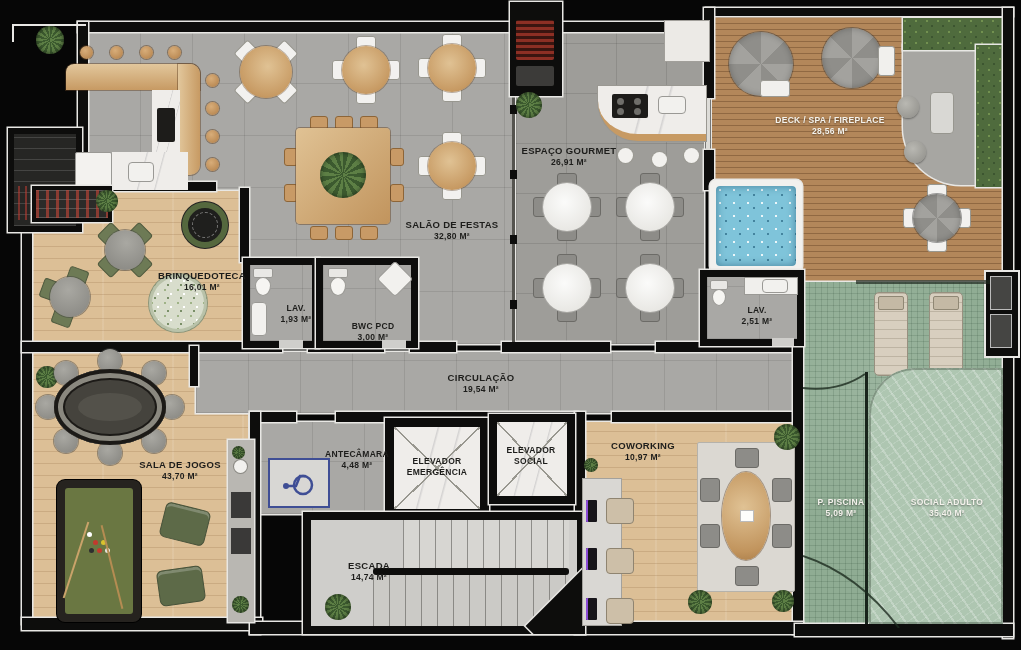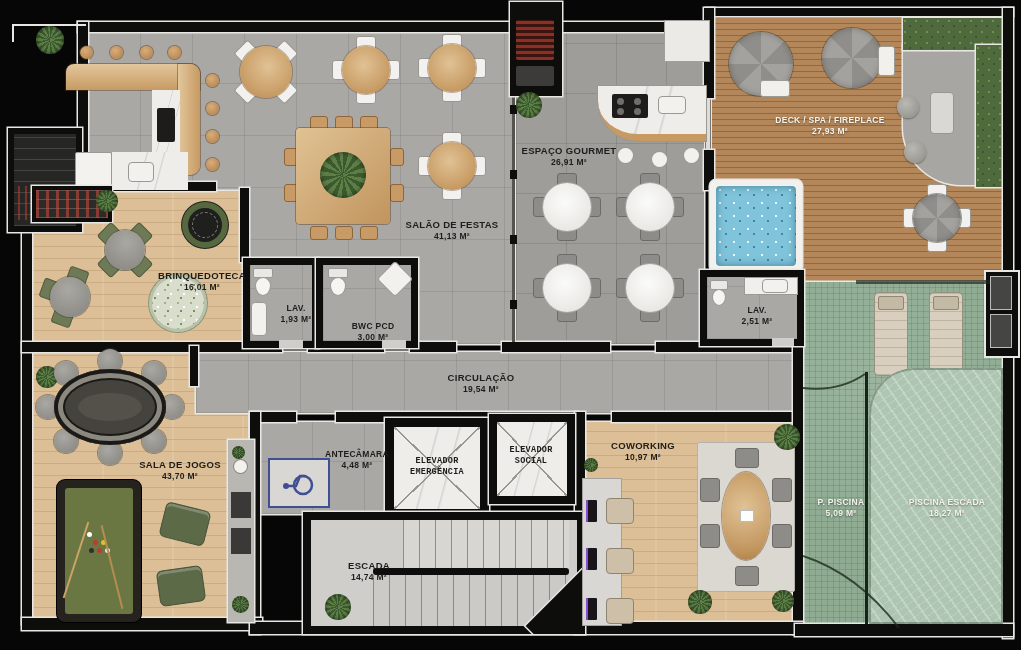--- a/index.html
+++ b/index.html
@@ -86,21 +86,21 @@
   .spa-water{background-color:#7fc4da;background-image:
     radial-gradient(circle 1.5px at 4px 4px, rgba(255,255,255,.85) 50%, transparent 51%),
     radial-gradient(circle 1.5px at 10px 9px, rgba(20,80,110,.55) 50%, transparent 51%);
     background-size:14px 13px;border-radius:4px;box-shadow:inset 0 0 8px rgba(10,60,90,.5);}
   
   .lbl{position:absolute;transform:translate(-50%,-50%);text-align:center;color:#1d1d1b;
        font-weight:bold;font-size:9.5px;line-height:1.25;letter-spacing:.3px;white-space:nowrap;z-index:40;}
   .lbl .ar{font-size:8.5px;}
   .lbl.light{color:#f4f2ec;text-shadow:0 1px 2px rgba(0,0,0,.45);}
   .lbl.small{font-size:8.5px;}
-  .wrap72{width:74px;white-space:normal;font-family:Liberation Mono, monospace;}
+  .wrap72{width:74px;white-space:normal;}
 </style>
 </head>
 <body>
 
 <div id="stage">
 
   <div class="st tile oln" style="left:88px;top:32px;width:424px;height:312px"></div>
   <div class="st tile2 oln" style="left:516px;top:32px;width:188px;height:312px"></div>
   <div class="st deckw oln" style="left:712px;top:16px;width:291px;height:266px"></div>
   <div class="st wood oln" style="left:32px;top:191px;width:212px;height:152px"></div>
@@ -431,29 +431,29 @@
   <div class="st" style="left:856px;top:280px;width:134px;height:4px;background:#20281f;opacity:.7"></div>
   <div class="st water" style="left:869px;top:368px;width:134px;height:256px;border-top-left-radius:46px;box-shadow:inset 0 0 0 2px rgba(25,40,28,.30)"></div>
   <div class="st" style="left:865px;top:372px;width:3px;height:252px;background:#18241b"></div>
   <svg class="st" style="left:803px;top:360px" width="200" height="268" viewBox="0 0 200 268">
     <path d="M0,28 Q36,32 62,14" fill="none" stroke="#1c2a1e" stroke-width="2" opacity="0.8"></path>
     <path d="M0,196 Q55,214 96,268" fill="none" stroke="#1c2a1e" stroke-width="2" opacity="0.8"></path>
   </svg>
 
   <div class="lbl" style="left:452px;top:230px">
     <div>SALÃO DE FESTAS</div>
-    <div class="ar">41,13 M²</div>
+    <div class="ar">32,80 M²</div>
   </div>
   <div class="lbl" style="left:569px;top:156px">
     <div>ESPAÇO GOURMET</div>
     <div class="ar">26,91 M²</div>
   </div>
   <div class="lbl light small" style="left:830px;top:126px">
     <div>DECK / SPA / FIREPLACE</div>
-    <div class="ar">27,93 M²</div>
+    <div class="ar">28,56 M²</div>
   </div>
   <div class="lbl" style="left:202px;top:281px">
     <div>BRINQUEDOTECA</div>
     <div class="ar">16,01 M²</div>
   </div>
   <div class="lbl small" style="left:296px;top:314px">
     <div>LAV.</div>
     <div class="ar">1,93 M²</div>
   </div>
   <div class="lbl small" style="left:373px;top:332px">
@@ -488,17 +488,17 @@
   </div>
   <div class="lbl" style="left:369px;top:571px">
     <div>ESCADA</div>
     <div class="ar">14,74 M²</div>
   </div>
   <div class="lbl light small" style="left:841px;top:508px">
     <div>P. PISCINA</div>
     <div class="ar">5,09 M²</div>
   </div>
   <div class="lbl light small" style="left:947px;top:508px">
-    <div>PISCINA ESCADA</div>
-    <div class="ar">18,27 M²</div>
+    <div>SOCIAL ADULTO</div>
+    <div class="ar">35,40 M²</div>
   </div>
 
 </div>
 
 </body></html>

